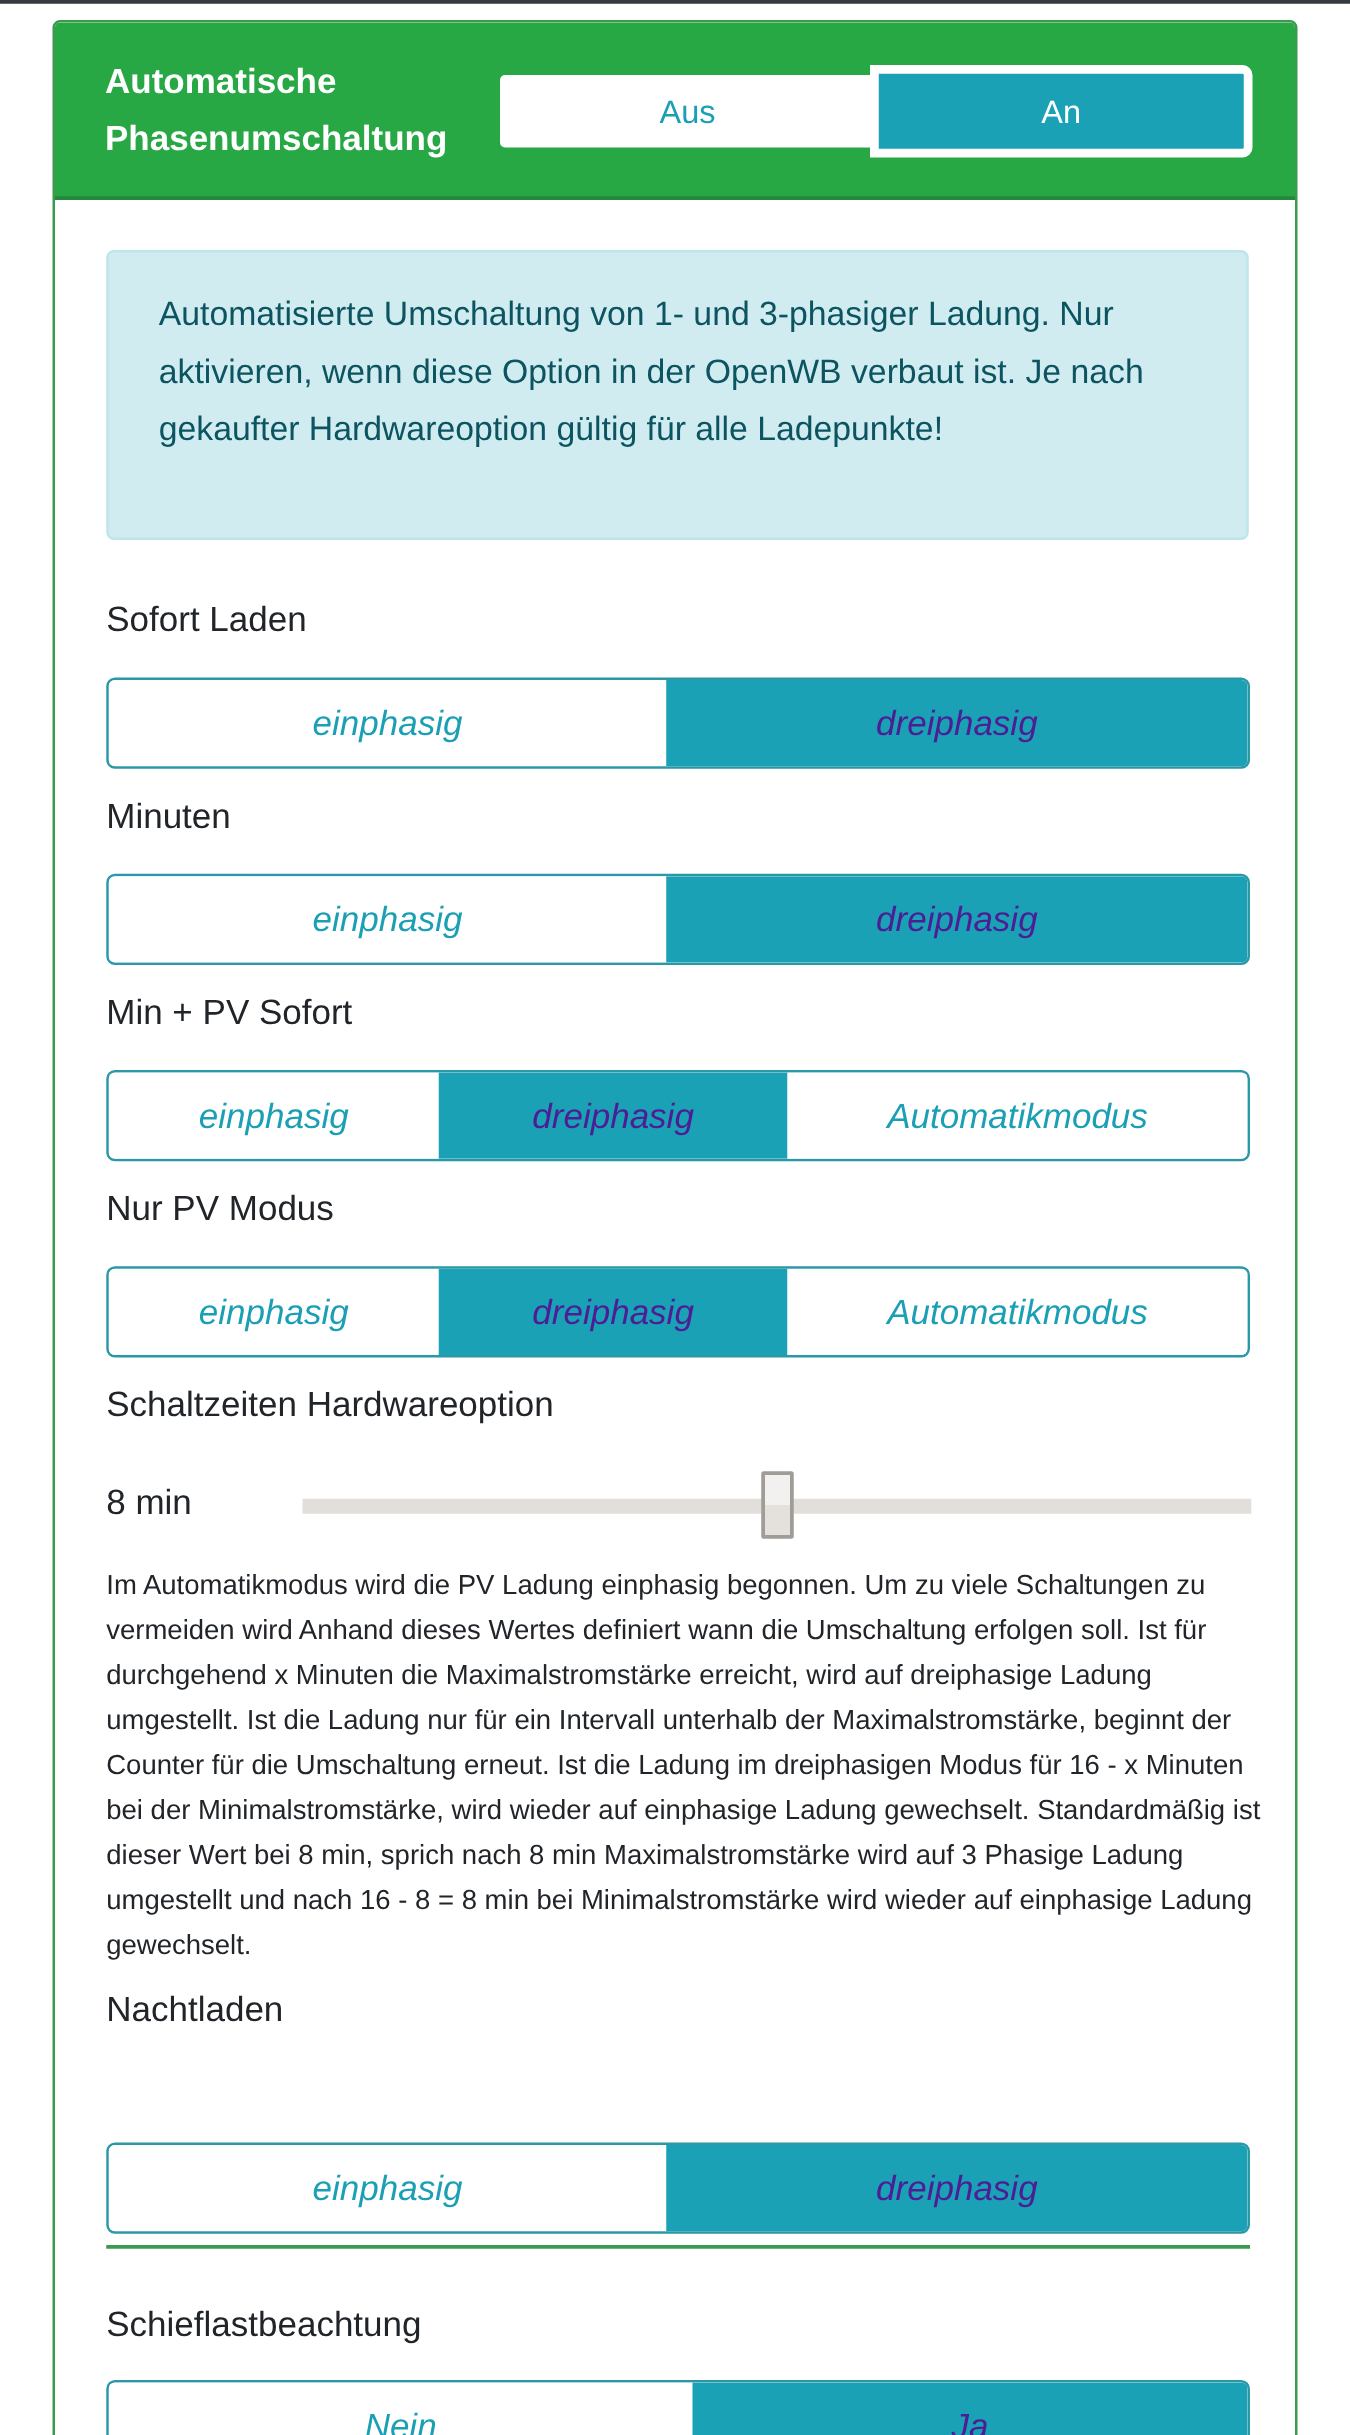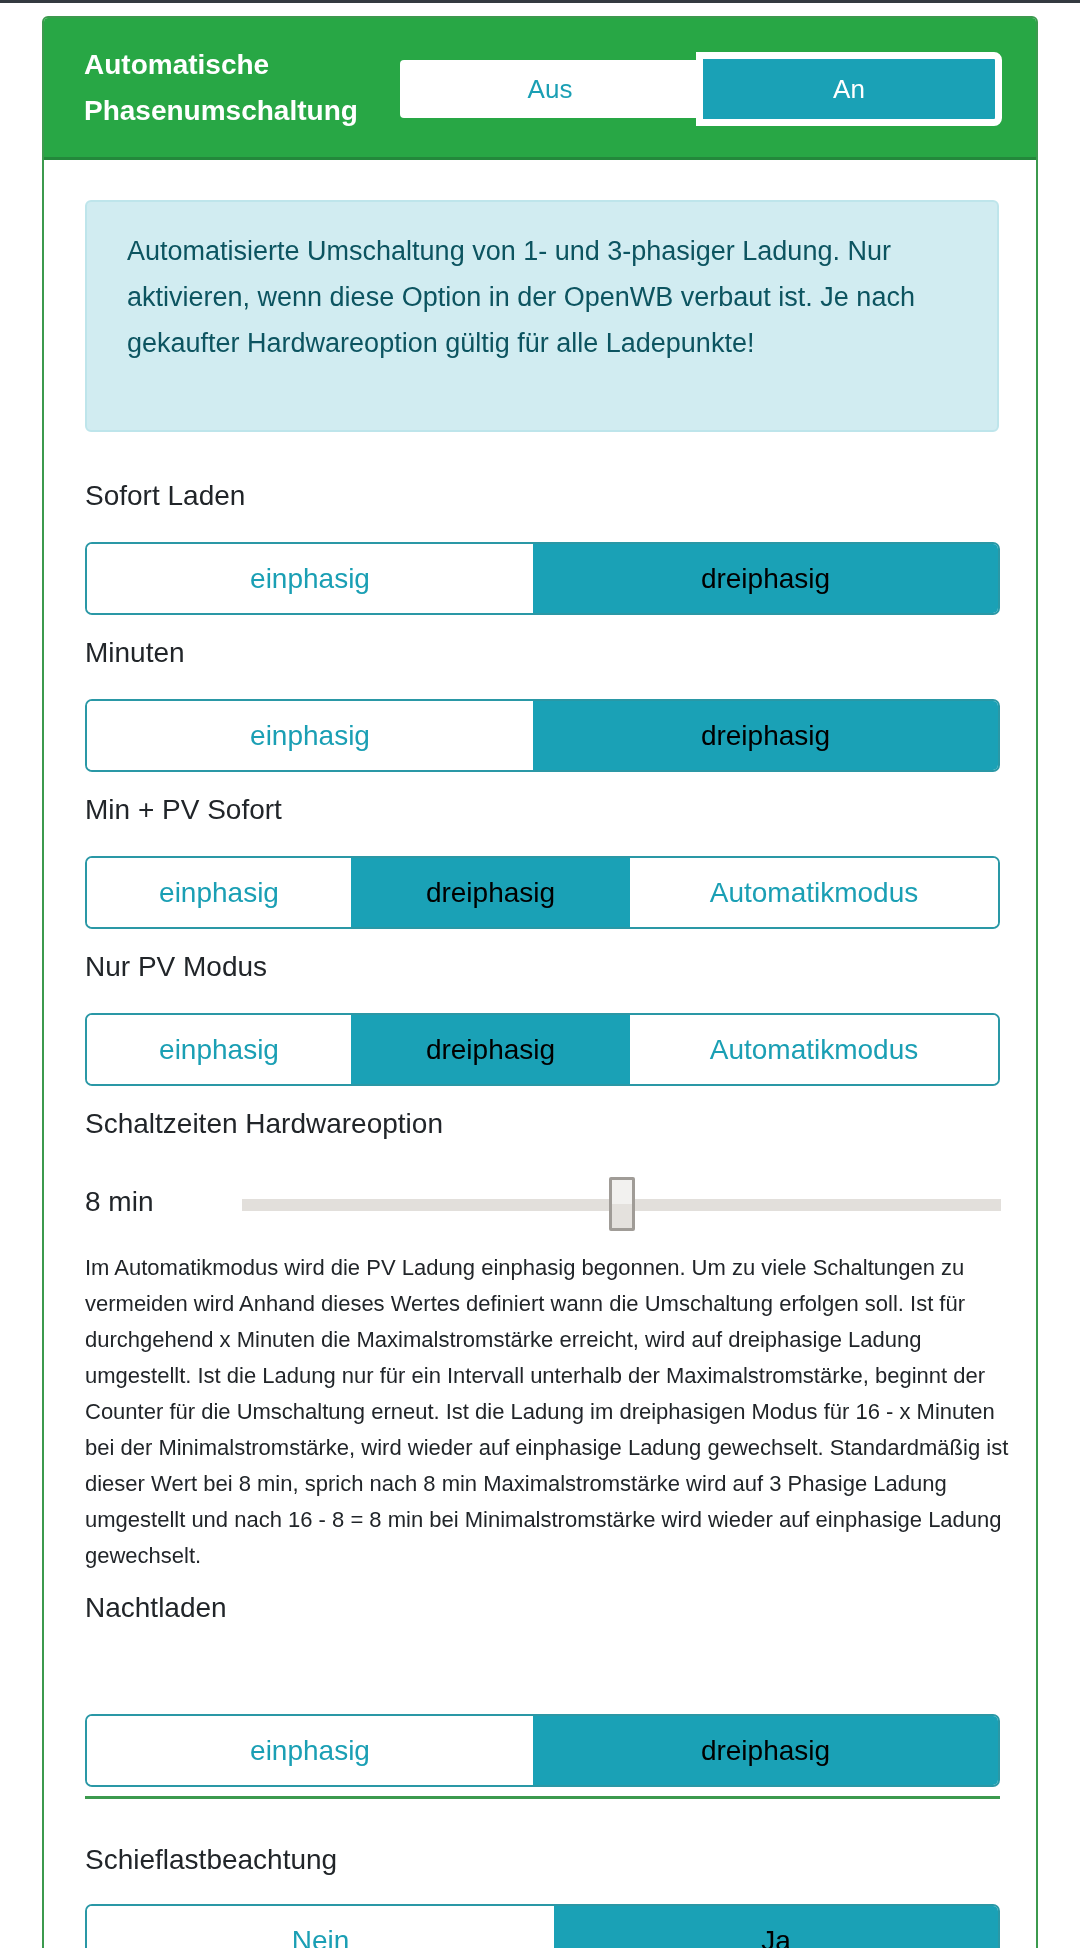--- a/index.html
+++ b/index.html
@@ -46,26 +46,27 @@
     background: #d1ecf1; border: 2px solid #bee5eb; border-radius: 6px; box-sizing: border-box;
     color: #0c5460; font-size: 27px; line-height: 46px; padding: 26px 40px 0 40px;
   }
 
   .label { position: absolute; left: 41px; font-size: 28px; color: #212529; }
 
   .btn-group {
     position: absolute; left: 41px; width: 915px; height: 73px;
     border: 2px solid #2a98a6; border-radius: 7px; box-sizing: border-box; overflow: hidden;
     display: flex;
+    font-style: italic;
   }
   .btn-group .opt {
     height: 100%; display: flex; align-items: center; justify-content: center;
     font-size: 28px; color: #1a9fb4; background: #fff; cursor: pointer; box-sizing: border-box;
   }
-  .btn-group .opt.active { background: #1aa1b6; color: #000000; }
+  .btn-group .opt.active { background: #1aa1b6; color: #4c1d95; }
 
   .slider-value { position: absolute; left: 41px; top: 1168px; font-size: 28px; color: #212529; }
   .slider {
     position: absolute; left: 198px; top: 1181px; width: 759px; height: 12px;
     background: #e2dfdb; cursor: pointer;
   }
   .slider-thumb {
     position: absolute; top: -22px; width: 26px; height: 54px; margin-left: -13px;
     background: linear-gradient(#f2f1ef 0 50%, #e4e1dd 50% 100%);
     border: 3px solid #a09c97; box-sizing: border-box; border-radius: 2px; cursor: grab;

